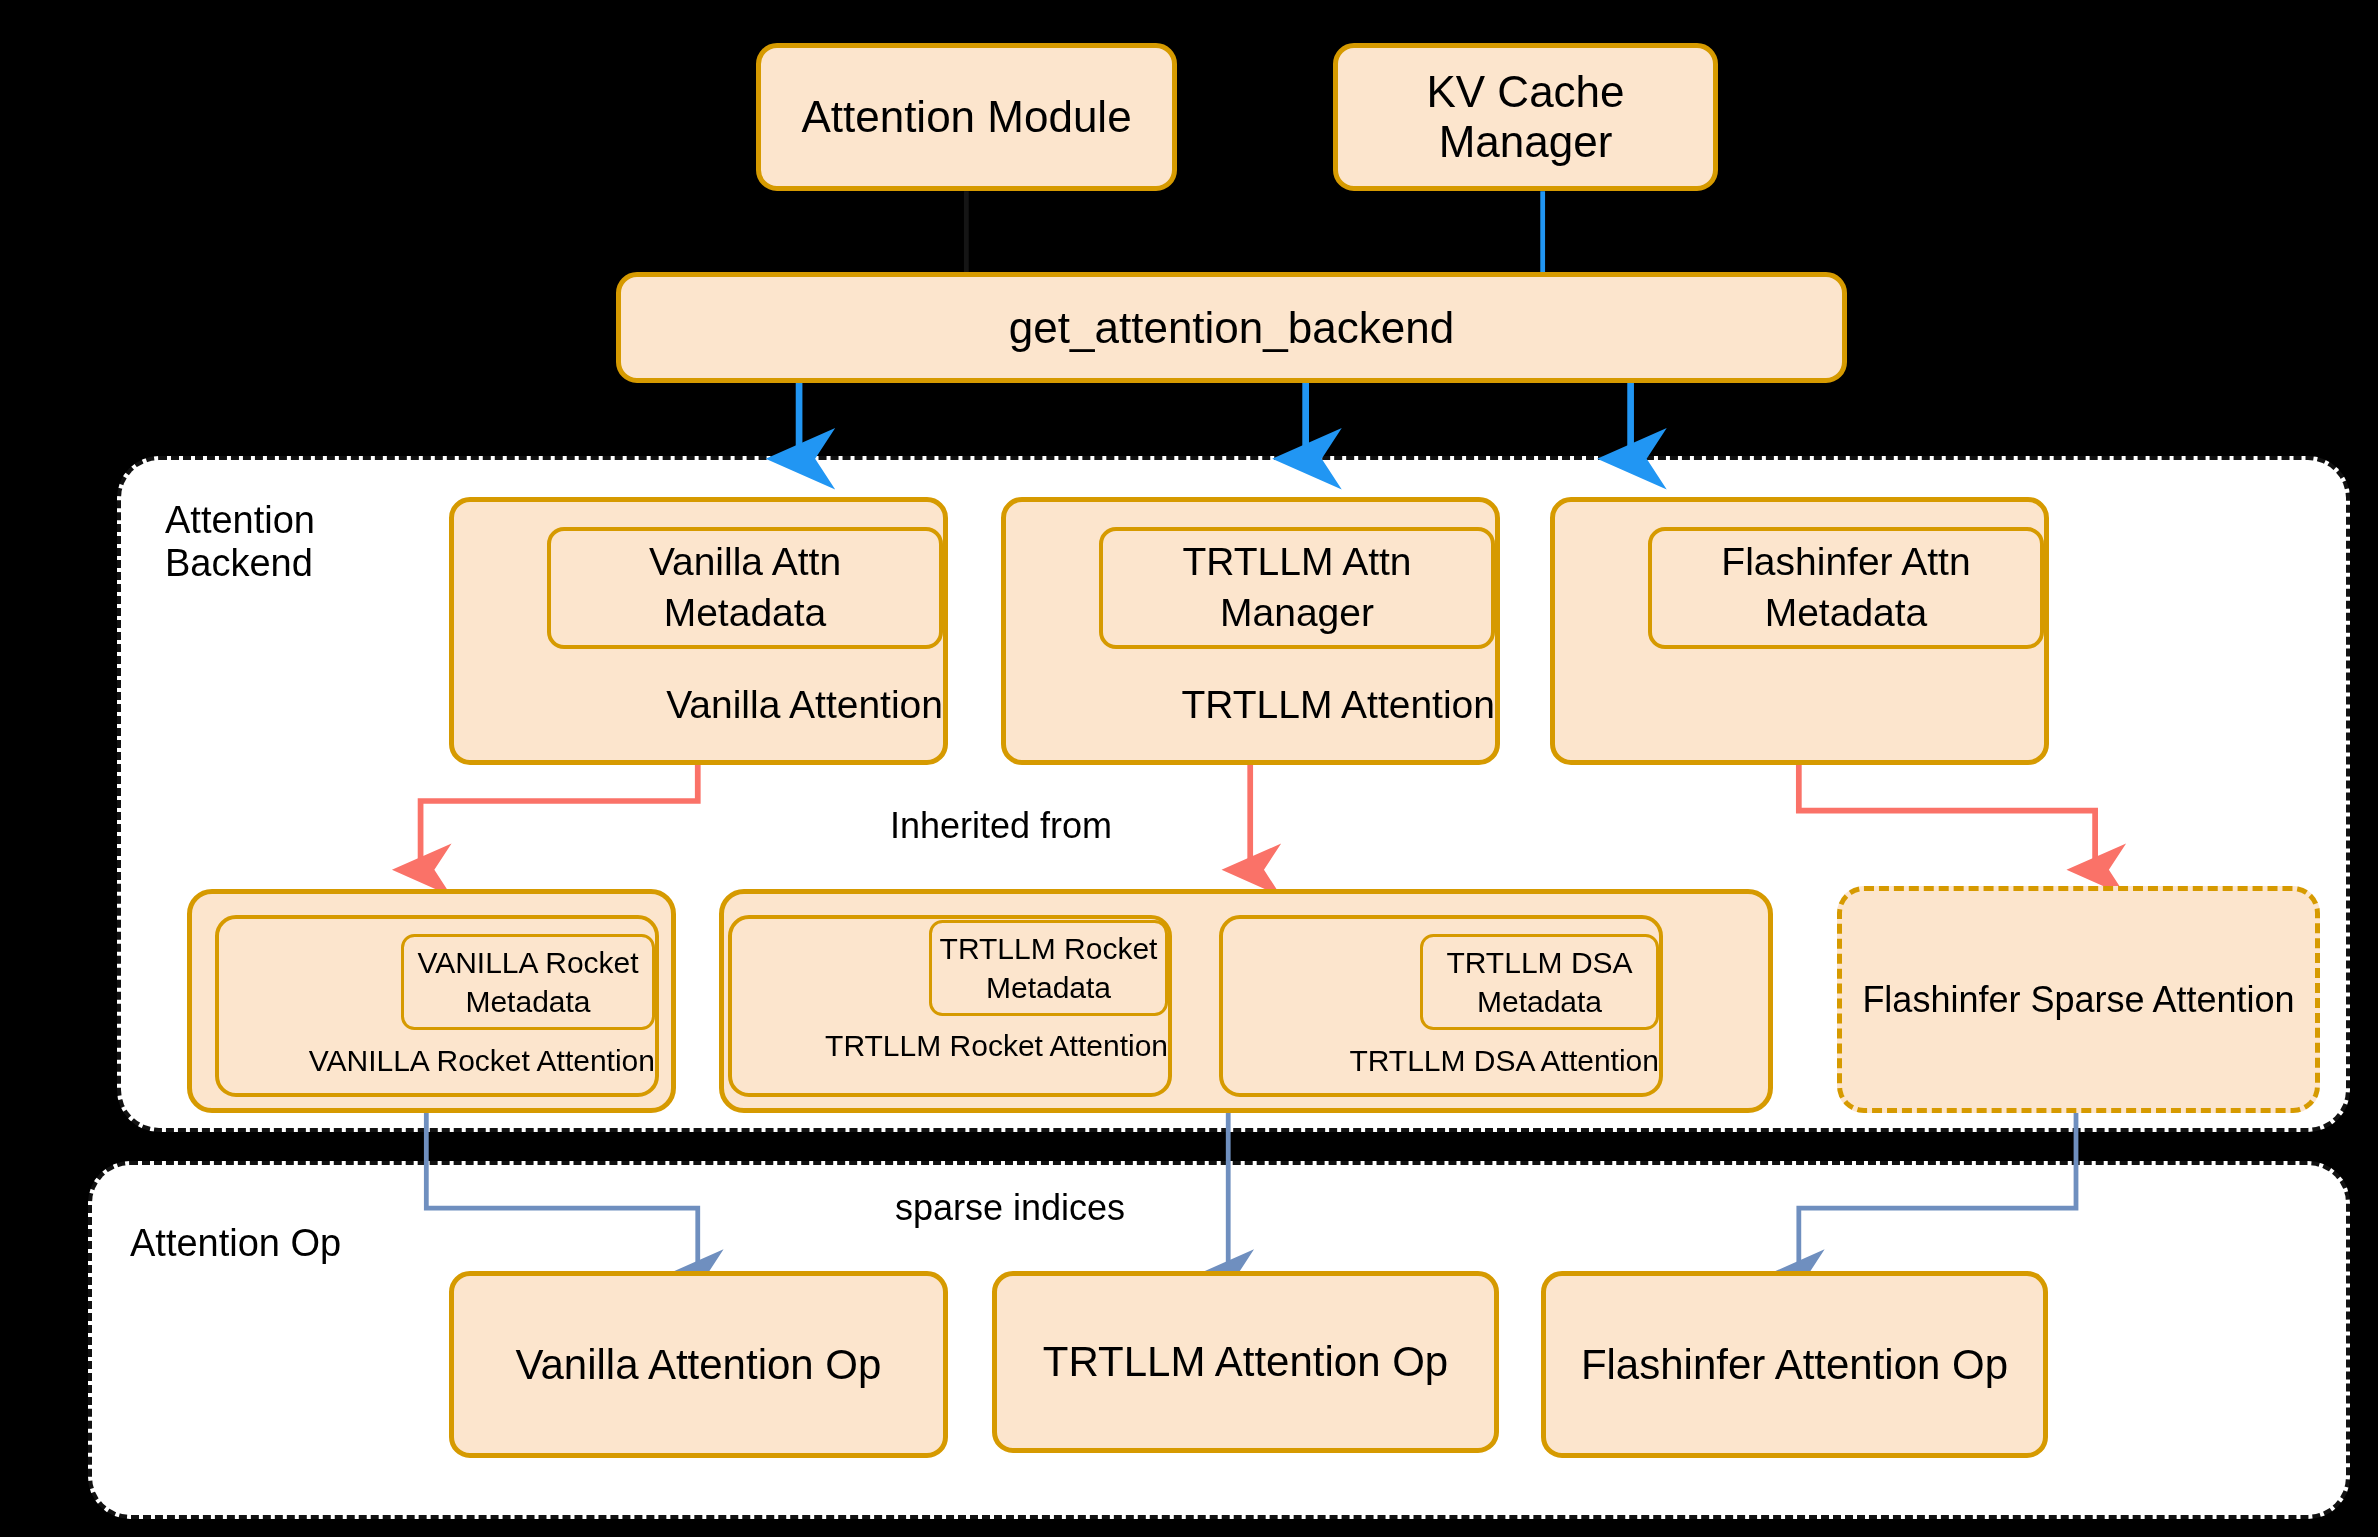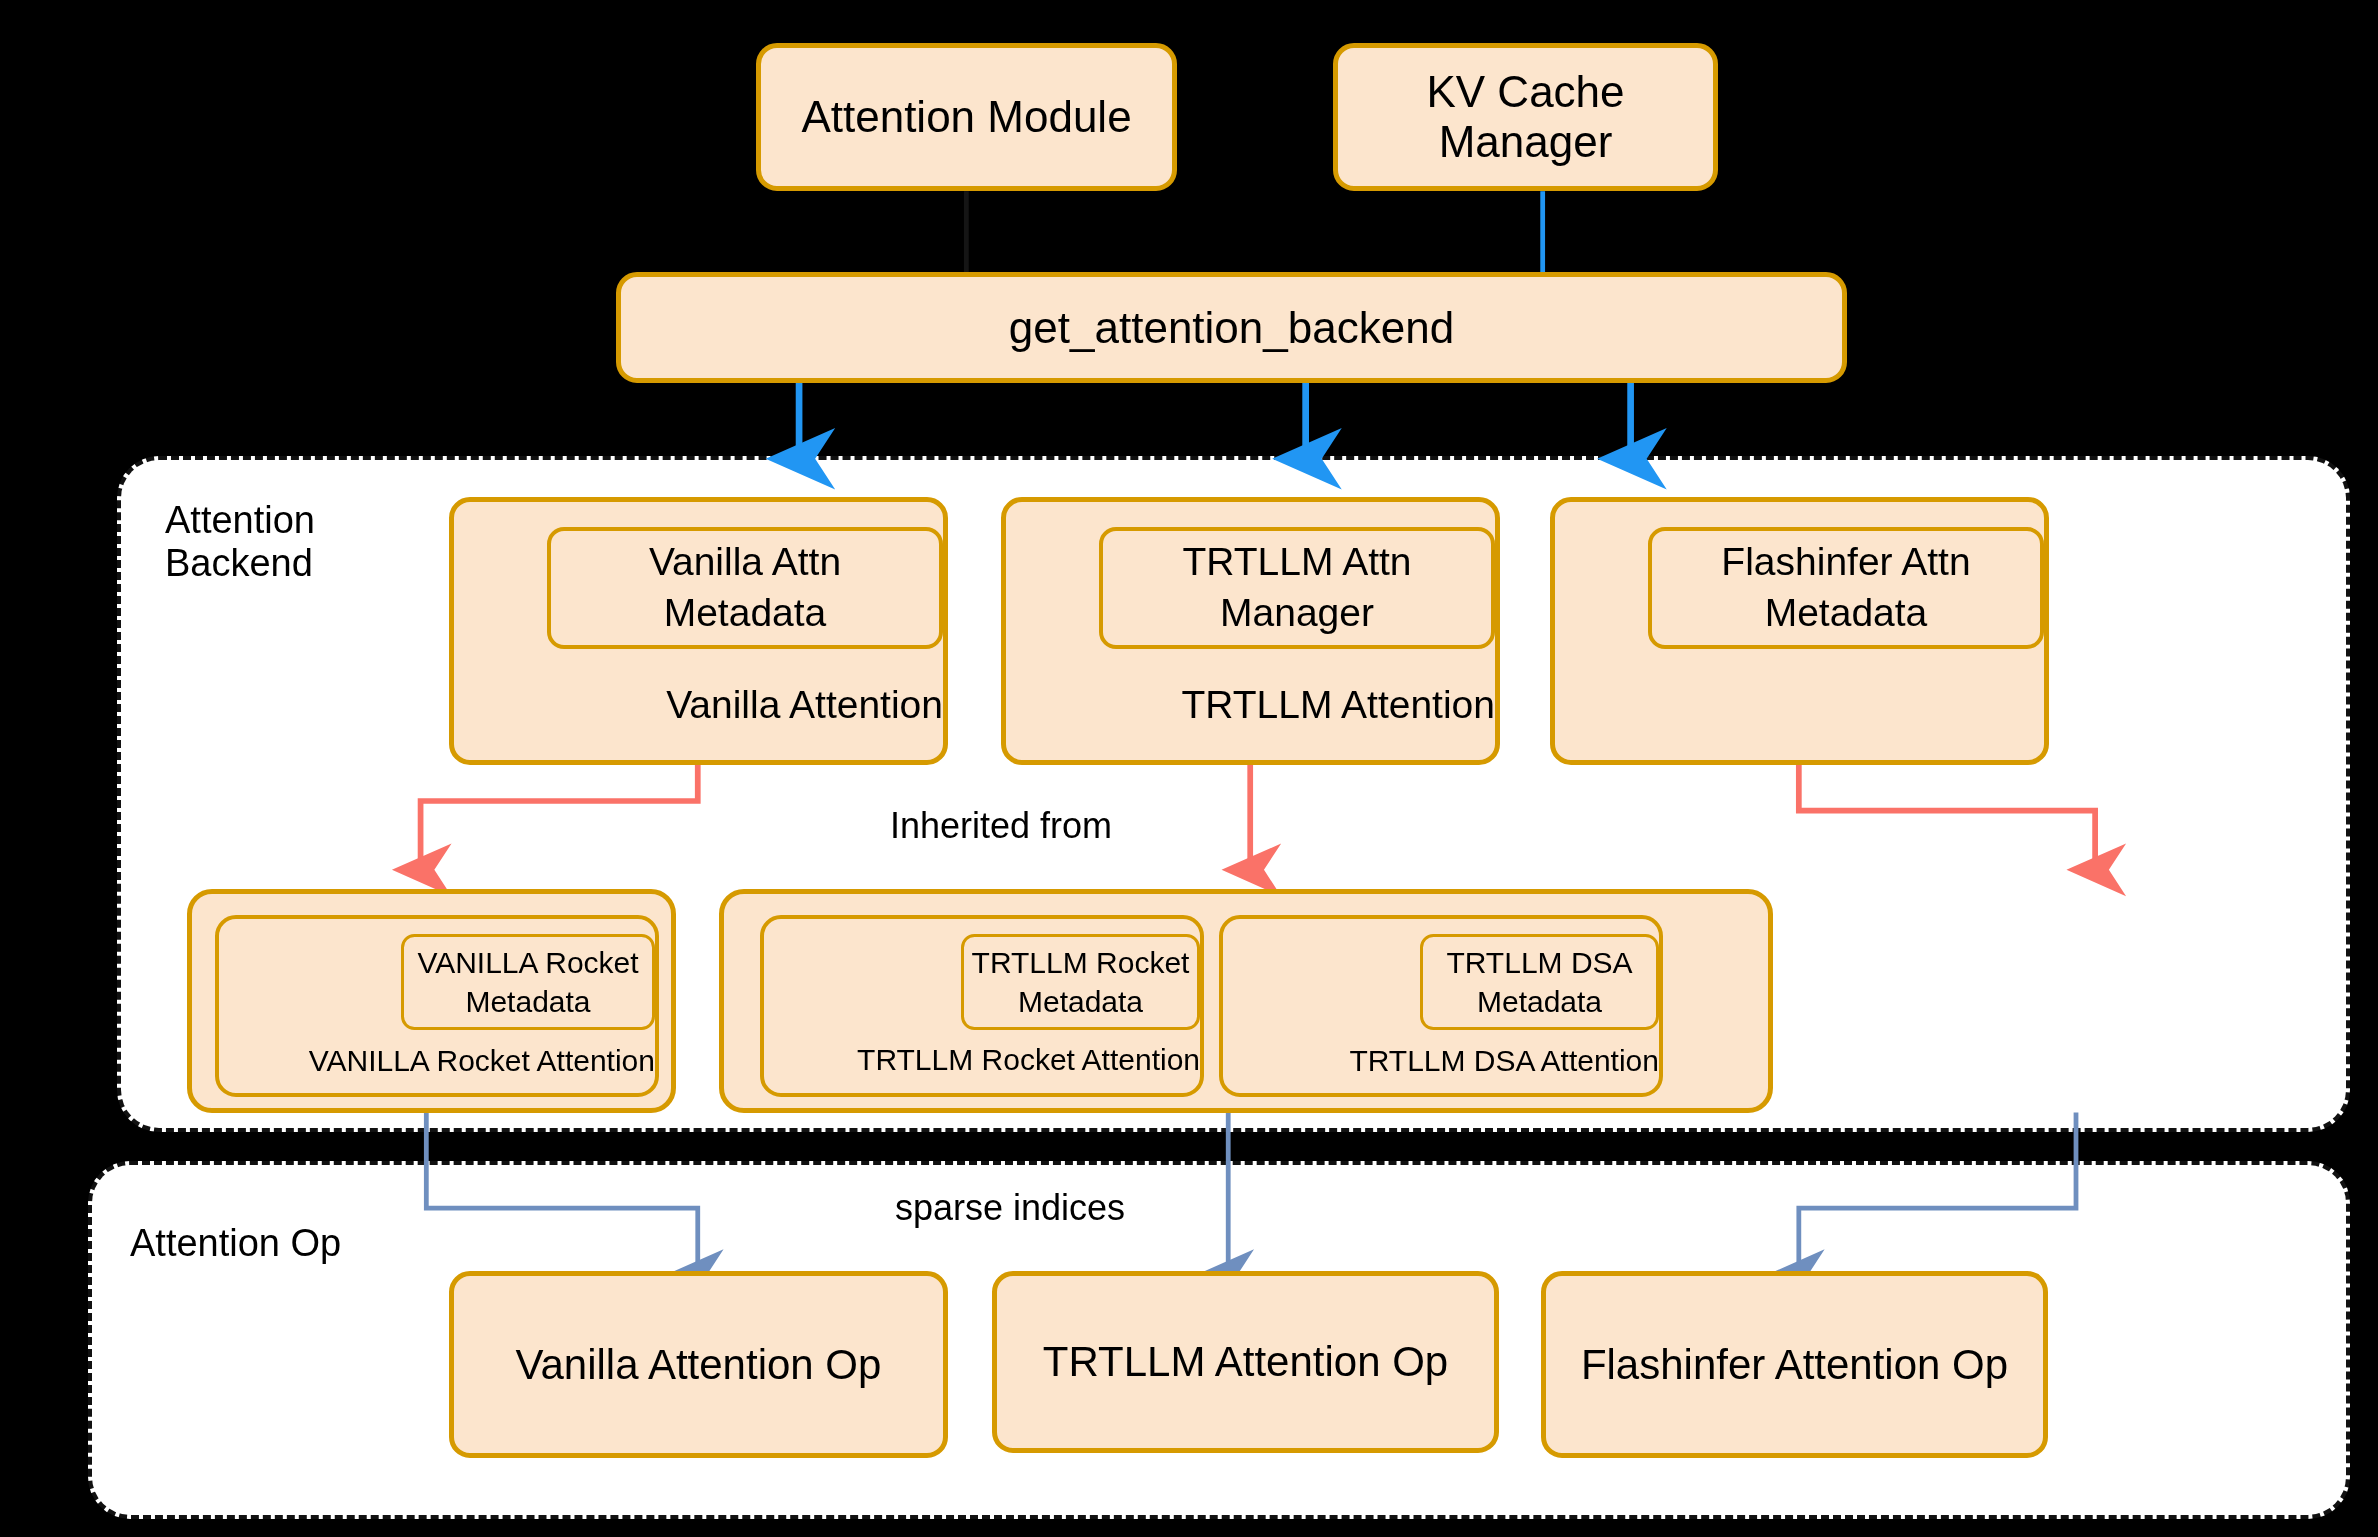--- a/index.html
+++ b/index.html
@@ -185,38 +185,41 @@
     <div class="stacknode" style="position:absolute; left:23px; top:21px; width:444px; height:182px; padding-top:15.3px; border-width:4.8px;">
       <div class="meta-box" style="width:254px; height:96px; font-size:30px; border-width:3.8px; border-radius:13.4px;">
         <span>VANILLA Rocket
 Metadata</span>
       </div>
       <div class="caption" style="font-size:30px; margin-top:13.4px;">VANILLA Rocket Attention</div>
     </div>
   </div>
 
   <div class="node group" style="left:675px; top:889px; width:1054px; height:224px; border-radius:25px;">
-    <div class="stacknode" style="position:absolute; left:36px; top:21px; width:444px; height:182px; padding-top:15px; border-width:4.8px;">
+    <div class="stacknode" style="position:absolute; left:4px; top:21px; width:444px; height:182px; padding-top:1px; border-width:4.8px;">
       <div class="meta-box" style="width:239px; height:96px; font-size:30px; border-width:3.8px; border-radius:13.4px;">
         <span>TRTLLM Rocket
 Metadata</span>
       </div>
       <div class="caption" style="font-size:30px; margin-top:13.4px;">TRTLLM Rocket Attention</div>
     </div>
 
     <div class="stacknode" style="position:absolute; left:495px; top:21px; width:444px; height:182px; padding-top:15.3px; border-width:4.8px;">
       <div class="meta-box" style="width:239px; height:96px; font-size:30px; border-width:3.8px; border-radius:13.4px;">
         <span>TRTLLM DSA
 Metadata</span>
       </div>
       <div class="caption" style="font-size:30px; margin-top:13.4px;">TRTLLM DSA Attention</div>
     </div>
 
   </div>
 
+  <div class="node dashed" style="left:1793px; top:886px; width:483px; height:227px; font-size:36px; border-radius:27px;">
+    <span>Flashinfer Sparse Attention</span>
+  </div>
 
   <div class="container-label" style="left:86px; top:1222px; width:401px;">Attention Op</div>
 
   <div class="edge-label" style="left:851px; top:1187px;">sparse indices</div>
 
   <div class="node" style="left:405px; top:1271px; width:499px; height:187px; font-size:42px;">
     <span>Vanilla Attention Op</span>
   </div>
 
   <div class="node" style="left:948px; top:1271px; width:507px; height:182px; font-size:42px;">

